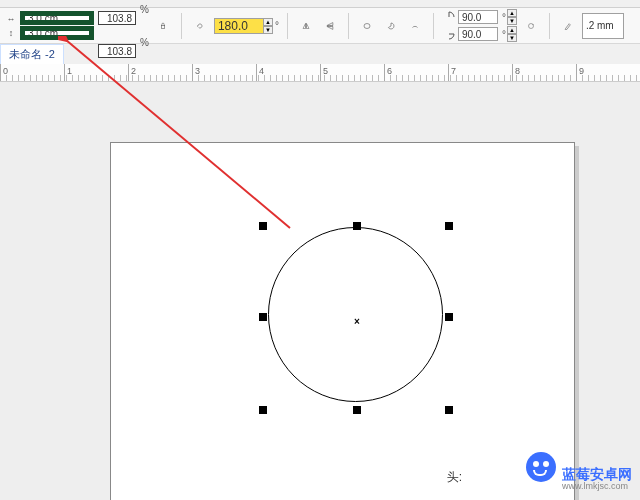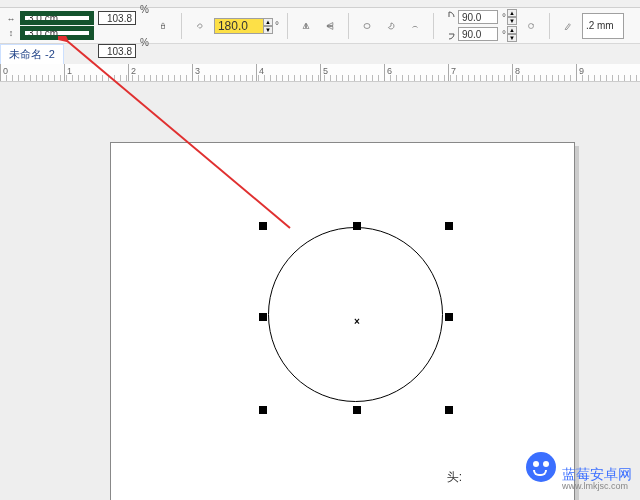--- a/index.html
+++ b/index.html
@@ -255,21 +255,21 @@
     bottom: 6px;
     left: 7px;
   }
   .wm-text {
     display: flex;
     flex-direction: column;
     line-height: 1.1;
   }
   .wm-cn {
     font-size: 14px;
-    font-weight: normal;
+    font-weight: bold;
     color: #3b6fff;
     margin-top: 24px;
   }
   .wm-en {
     font-size: 9px;
     color: #888;
   }
   .tou {
     position: absolute;
     bottom: 14px;

